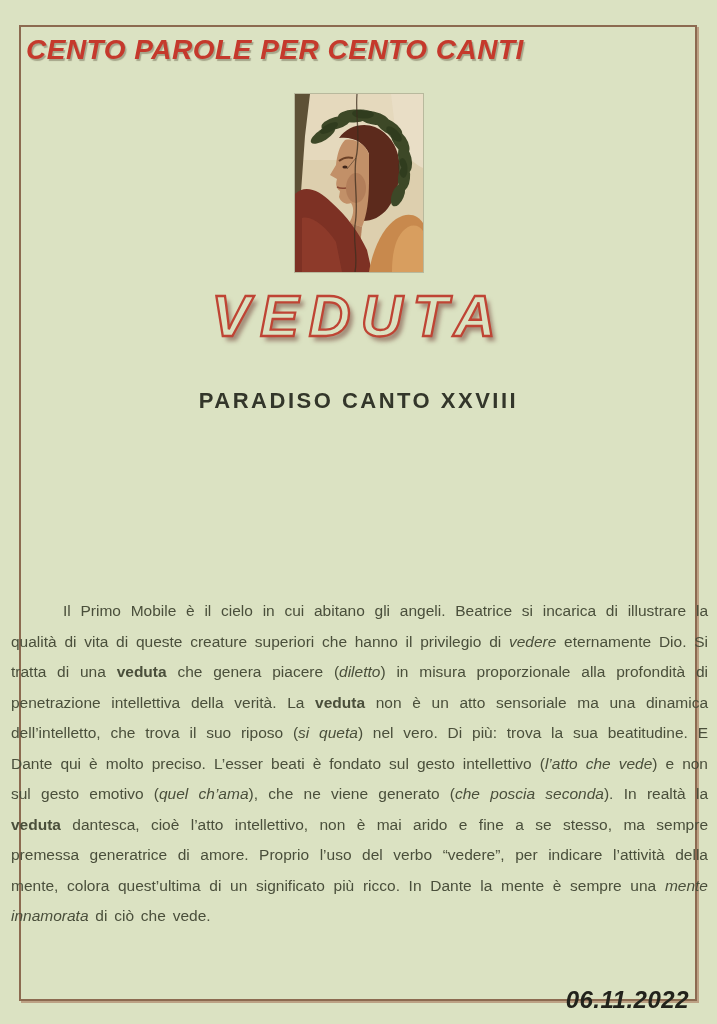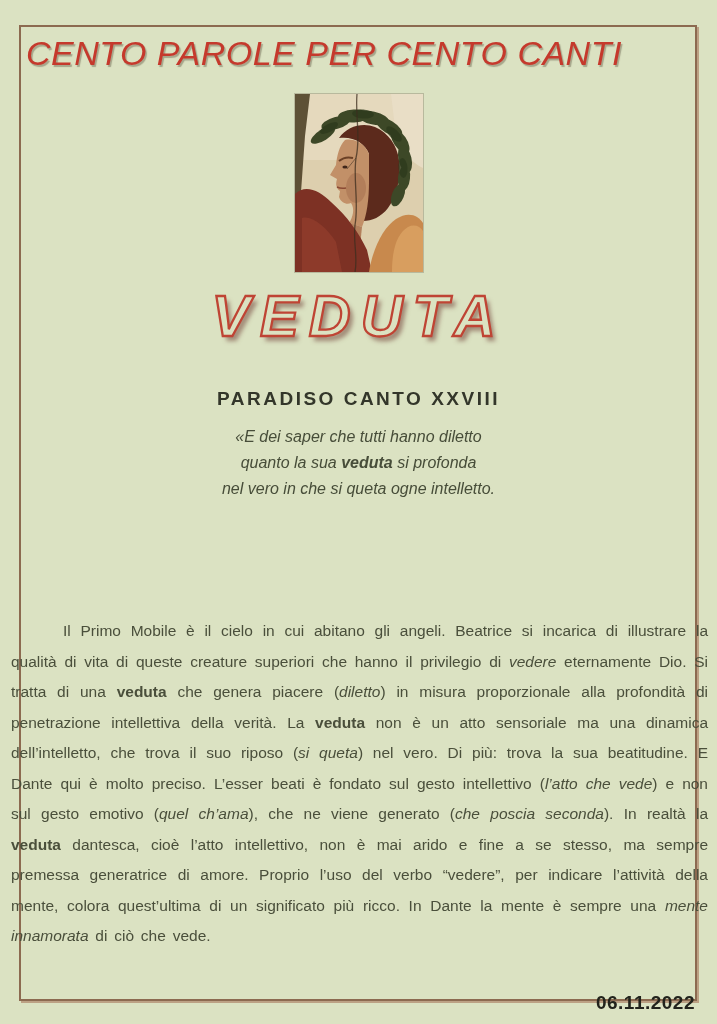--- a/index.html
+++ b/index.html
@@ -24,21 +24,21 @@
     width:678px; height:976px;
     border:2px solid var(--frame);
     box-shadow:2px 2px 0 rgba(150,82,58,.45);
   }
   
   .header{
     position:absolute; left:26px; top:34px;
     display:flex; align-items:baseline; gap:16px; white-space:nowrap;
   }
   .page-title{
-    font-size:34px; font-weight:400; letter-spacing:.5px;
+    font-size:28px; font-weight:700; letter-spacing:.5px;
     color:var(--red);
     text-shadow:1.5px 1.5px 1px rgba(84,74,54,.4);
     font-style:italic;
   }
   .byline{
     font-size:19px; font-weight:700; color:#1c1d17;
   }
   
   .portrait{
     position:absolute; left:50%; transform:translateX(-50%);
@@ -55,51 +55,51 @@
     font-size:58px; font-weight:700; letter-spacing:10px;
     font-style:italic;
     color:var(--bg);
     -webkit-text-stroke:2.3px var(--word-red);
     text-shadow:4px 5px 4px rgba(146,116,100,.8);
   }
   
   .canto-heading{
     position:absolute; top:388px; left:0; width:100%;
     text-align:center;
-    font-size:19px; font-weight:700; letter-spacing:2.5px;
+    font-size:22px; font-weight:700; letter-spacing:2.5px;
     color:#33362a;
   }
   
   .quote{
     position:absolute; top:424px; left:0; width:100%;
     text-align:center;
     font-style:italic;
     color:var(--quote-ink);
   }
   .quote-line{
     font-size:16px; line-height:26px; font-weight:500;
   }
   .stanza{margin-bottom:14px;}
   
   .body-text{
     position:absolute; top:596px; left:11px; right:9px;
     text-align:justify;
     font-size:15.5px; line-height:30.5px;
     color:var(--body-ink);
     word-spacing:2.5px;
-    margin-top:20px;
   }
   .body-text p{text-indent:52px;}
   .b{font-weight:700;}
   .i{font-style:italic;}
   
   .date-label{
-    position:absolute; right:22px; bottom:10px;
-    font-size:19px; font-weight:700; color:var(--ink);
+    position:absolute; right:28px; bottom:10px;
+    font-size:24px; font-weight:700; color:var(--ink);
     letter-spacing:.5px;
+    font-style:italic;
   }
 </style>
 </head>
 <body>
 
 <div class="frame"></div>
 
 <div class="header">
   <span class="page-title">CENTO PAROLE PER CENTO CANTI</span>
 </div>
@@ -154,25 +154,20 @@
 </div>
 
 <div class="veduta">
   <span class="veduta-text">VEDUTA</span>
 </div>
 
 <div class="canto-heading">PARADISO CANTO XXVIII</div>
 
 <div class="quote">
   <div class="stanza">
-    <div class="quote-line"><span>«E dei saper che tutti hanno diletto</span></div>
-    <div class="quote-line"><span>quanto la sua </span><span class="b">veduta</span><span> si profonda</span></div>
-    <div class="quote-line"><span>nel vero in che si queta ogne intelletto.</span></div>
-  </div>
-  <div class="stanza">
   </div>
 </div>
 
 <div class="body-text">
   <p><span>Il Primo Mobile è il cielo in cui abitano gli angeli. Beatrice si incarica di illustrare la qualità di vita di queste creature superiori che hanno il privilegio di </span><span class="i">vedere</span><span> eternamente Dio. Si tratta di una </span><span class="b">veduta</span><span> che genera piacere (</span><span class="i">diletto</span><span>) in misura proporzionale alla profondità di penetrazione intellettiva della verità. La </span><span class="b">veduta</span><span> non è un atto sensoriale ma una dinamica dell’intelletto, che trova il suo riposo (</span><span class="i">si queta</span><span>) nel vero. Di più: trova la sua beatitudine. E Dante qui è molto preciso. L’esser beati è fondato sul gesto intellettivo (</span><span class="i">l’atto che vede</span><span>) e non sul gesto emotivo (</span><span class="i">quel ch’ama</span><span>), che ne viene generato (</span><span class="i">che poscia seconda</span><span>). In realtà la </span><span class="b">veduta</span><span> dantesca, cioè l’atto intellettivo, non è mai arido e fine a se stesso, ma sempre premessa generatrice di amore. Proprio l’uso del verbo “vedere”, per indicare l’attività della mente, colora quest’ultima di un significato più ricco. In Dante la mente è sempre una </span><span class="i">mente innamorata</span><span> di ciò che vede.</span></p>
 </div>
 
 <div class="date-label">06.11.2022</div>
 
 </body></html>

